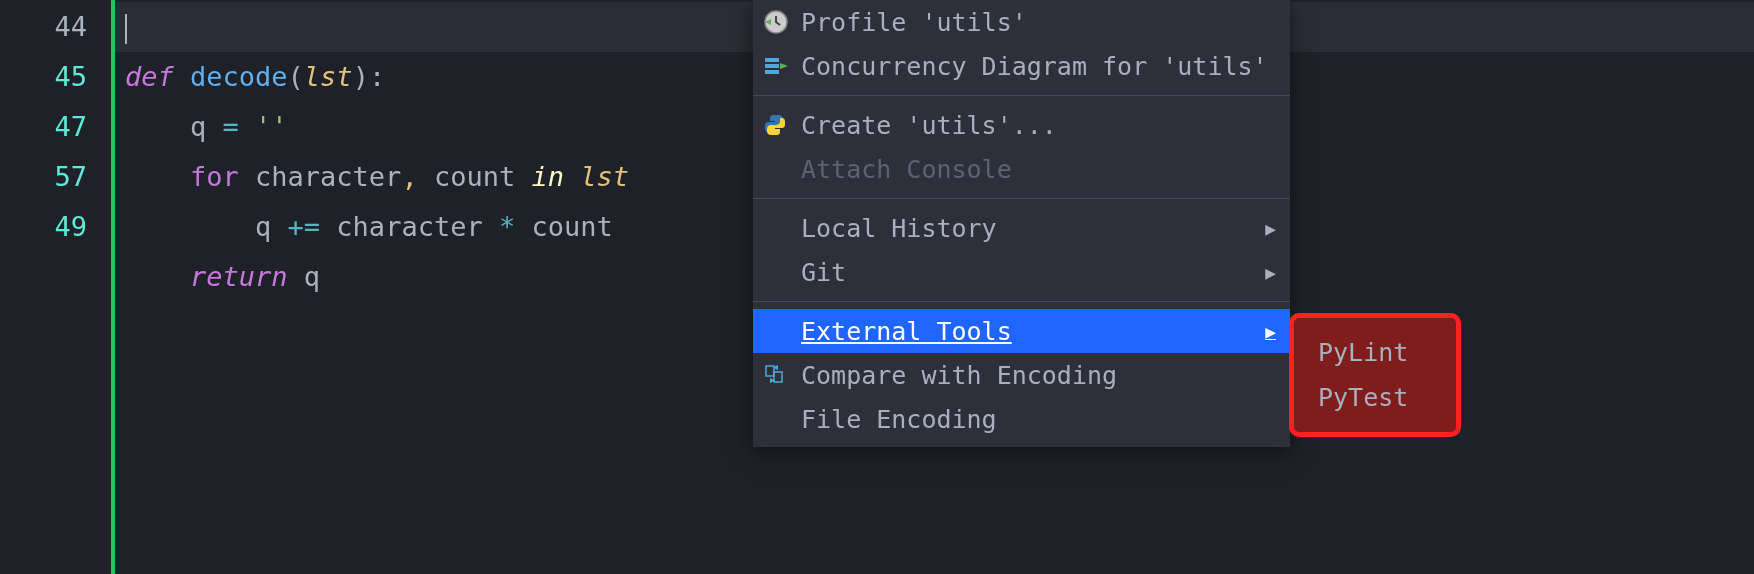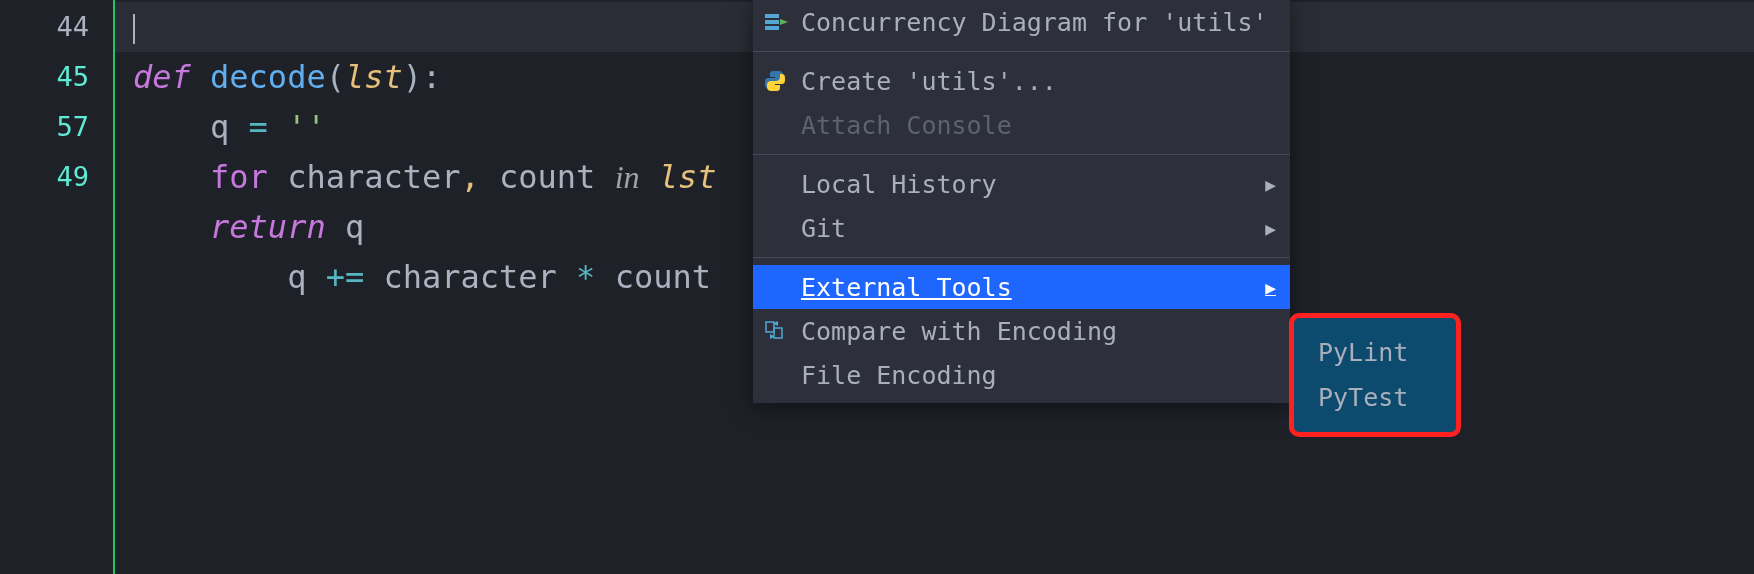--- a/index.html
+++ b/index.html
@@ -16,52 +16,52 @@
       position: relative;
     }
     .editor {
       display: flex;
       height: 100%;
       background: #1e2128;
     }
     .gutter {
       width: 115px;
       background: #1e2128;
-      border-right: 2px solid #22c55e;
+      border-right: 4px solid #22c55e;
       padding-top: 2px;
     }
     .line-number {
       color: #5eead4;
       text-align: right;
       padding-right: 24px;
       font-size: 27px;
       height: 50px;
       line-height: 50px;
     }
     .line-number.current {
       color: #abb2bf;
     }
     .code-area {
       flex: 1;
       padding-top: 2px;
       position: relative;
     }
     .code-line {
-      font-size: 32px;
+      font-size: 27px;
       height: 50px;
       line-height: 50px;
-      padding-left: 18px;
+      padding-left: 10px;
       white-space: pre;
     }
     .code-line.highlighted {
       background: #2a2d35;
     }
     .kw-def { color: #c678dd; font-style: italic; }
     .kw-for { color: #c678dd; }
-    .kw-in { color: #a3a3a3; font-style: italic; font-family: Liberation Serif, serif; }
+    .kw-in { color: #fef9c3; font-style: italic; }
     .kw-return { color: #c678dd; font-style: italic; }
     .fn-name { color: #61afef; }
     .param { color: #e5c07b; font-style: italic; }
     .punct { color: #abb2bf; }
     .ident { color: #abb2bf; }
     .op { color: #56b6c2; }
     .string { color: #98c379; }
     .comma-op { color: #e5c07b; }
 
     .context-menu {
@@ -117,21 +117,21 @@
       height: 1px;
       background: #444955;
       margin: 7px 0;
     }
 
     .submenu {
       position: absolute;
       left: 1289px;
       top: 313px;
       width: 172px;
-      background: #0c4a6e;
+      background: #7f1d1d;
       border: 5px solid #ff2020;
       border-radius: 10px;
       padding: 12px 6px;
       z-index: 11;
     }
     .submenu-item {
       height: 45px;
       display: flex;
       align-items: center;
       color: #a9b0bc;
@@ -149,34 +149,45 @@
       color: #3a3e48;
     }
   </style>
 </head>
 <body>
 
 <div class="editor">
   <div class="gutter">
     <div class="line-number current">44</div>
     <div class="line-number">45</div>
+    <div class="line-number">47</div>
     <div class="line-number">57</div>
     <div class="line-number">49</div>
   </div>
   <div class="code-area">
     <div class="code-line highlighted"><span class="caret-cursor"></span></div>
     <div class="code-line"><span class="kw-def">def</span> <span class="fn-name">decode</span><span class="punct">(</span><span class="param">lst</span><span class="punct">)</span><span class="punct">:</span></div>
     <div class="code-line"><span class="indent-guide">    </span><span class="ident">q</span> <span class="op">=</span> <span class="string">''</span></div>
     <div class="code-line"><span class="indent-guide">    </span><span class="kw-for">for</span> <span class="ident">character</span><span class="comma-op">,</span> <span class="ident">count</span> <span class="kw-in">in</span> <span class="param">lst</span></div>
+    <div class="code-line"><span class="indent-guide">        </span><span class="ident">q</span> <span class="op">+=</span> <span class="ident">character</span> <span class="op">*</span> <span class="ident">count</span></div>
     <div class="code-line"><span class="indent-guide">    </span><span class="kw-return">return</span> <span class="ident">q</span></div>
-    <div class="code-line"><span class="indent-guide">        </span><span class="ident">q</span> <span class="op">+=</span> <span class="ident">character</span> <span class="op">*</span> <span class="ident">count</span></div>
   </div>
 </div>
 
 <div class="context-menu">
+  <div class="menu-item">
+    <span class="menu-icon">
+      <svg width="26" height="26" viewBox="0 0 26 26">
+          <circle cx="13" cy="13" r="11" fill="#ccc" stroke="#888" stroke-width="1.5"></circle>
+          <path d="M13 7v6l4 3" stroke="#444" stroke-width="2" fill="none"></path>
+          <path d="M3 10 L-3 13 L3 16" fill="#5eb454" transform="translate(5,0)"></path>
+        </svg>
+    </span>
+    <span class="menu-label">Profile 'utils'</span>
+  </div>
   <div class="menu-item">
     <span class="menu-icon">
       <svg width="26" height="26" viewBox="0 0 26 26">
           <rect x="2" y="5" width="14" height="4" fill="#53a7d6"></rect>
           <rect x="2" y="11" width="14" height="4" fill="#53a7d6"></rect>
           <rect x="2" y="17" width="14" height="4" fill="#53a7d6"></rect>
           <path d="M17 10 L25 13 L17 16 Z" fill="#5eb454"></path>
         </svg>
     </span>
     <span class="menu-label">Concurrency Diagram for  'utils'</span>

